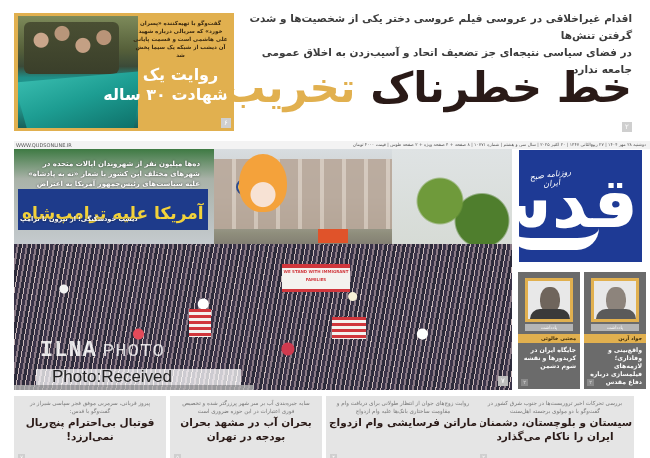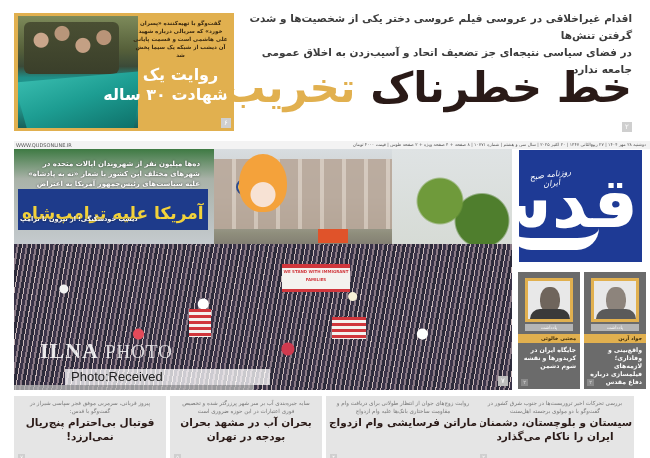--- a/index.html
+++ b/index.html
@@ -66,24 +66,24 @@
   .flag { position: absolute; width: 34px; height: 22px; background: repeating-linear-gradient(180deg, #d0363c 0 3px, #f4f2ef 3px 6px); }
   .orange-car { position: absolute; left: 304px; top: 80px; width: 30px; height: 14px; background: #e0532a; }
 
   .photo-lead { position: absolute; left: 6px; top: 10px; width: 180px; direction: rtl; text-align: right;
     font-size: 7px; line-height: 10px; color: #ffffff; font-weight: bold; text-shadow: 0 0 2px #333; }
   .photo-title { position: absolute; left: 4px; top: 40px; height: 41px; padding: 12px 4px; background: #1e3b8b;
     direction: rtl; color: #f3d23a; font-size: 17px; line-height: 24px; font-weight: bold; white-space: nowrap; }
   .photo-sub { position: absolute; left: 6px; top: 66px; direction: rtl; color: #ffffff; font-size: 6.5px; line-height: 9px; font-weight: bold; text-shadow: 0 0 2px #222; }
 
   .watermark { position: absolute; left: 14px; top: 333px; width: 226px; height: 57px; }
-  .wm-logo { position: absolute; left: 26px; top: 5px; color: rgba(255,255,255,.85); font-family: Liberation Serif, serif; font-size: 22px; font-weight: bold; letter-spacing: 1px; }
+  .wm-logo { position: absolute; left: 26px; top: 5px; color: rgba(255,255,255,.85); font-family: Liberation Mono, monospace; font-size: 22px; font-weight: bold; letter-spacing: 1px; }
   .wm-logo .thin { font-weight: normal; font-size: 19px; margin-left: 6px; color: rgba(255,255,255,.8); }
   .wm-credit { position: absolute; left: 22px; top: 36px; width: 205px; height: 16px; background: rgba(255,255,255,.75);
-    font-family: "Liberation Sans", sans-serif; font-size: 13px; line-height: 16px; color: #222; padding-left: 6px; margin-left: 29px; }
+    font-family: "Liberation Sans", sans-serif; font-size: 17px; line-height: 16px; color: #222; padding-left: 16px; }
   .wm-bar { position: absolute; left: 0; top: 52px; width: 240px; height: 5px; background: rgba(180,180,180,.8); }
 
   
   .logo { position: absolute; left: 519px; top: 150px; width: 123px; height: 112px; background: #1e3a95; overflow: hidden; }
   .logo .tagline { position: absolute; left: 10px; top: 20px; width: 44px; direction: rtl; text-align: center; color: #ffffff; font-size: 8px; line-height: 9px; font-style: italic; transform: rotate(-8deg); }
   .logo .mark { position: absolute; right: 4px; top: 8px; color: #ffffff; font-size: 70px; line-height: 90px; font-weight: bold; direction: rtl; }
   .logo .sweep { position: absolute; left: -10px; bottom: 12px; width: 90px; height: 22px; border-radius: 0 0 40px 40px; border-bottom: 12px solid #fff; }
 
   
   .col-box { position: absolute; top: 272px; width: 62px; height: 117px; background: #6b6b6b; }

